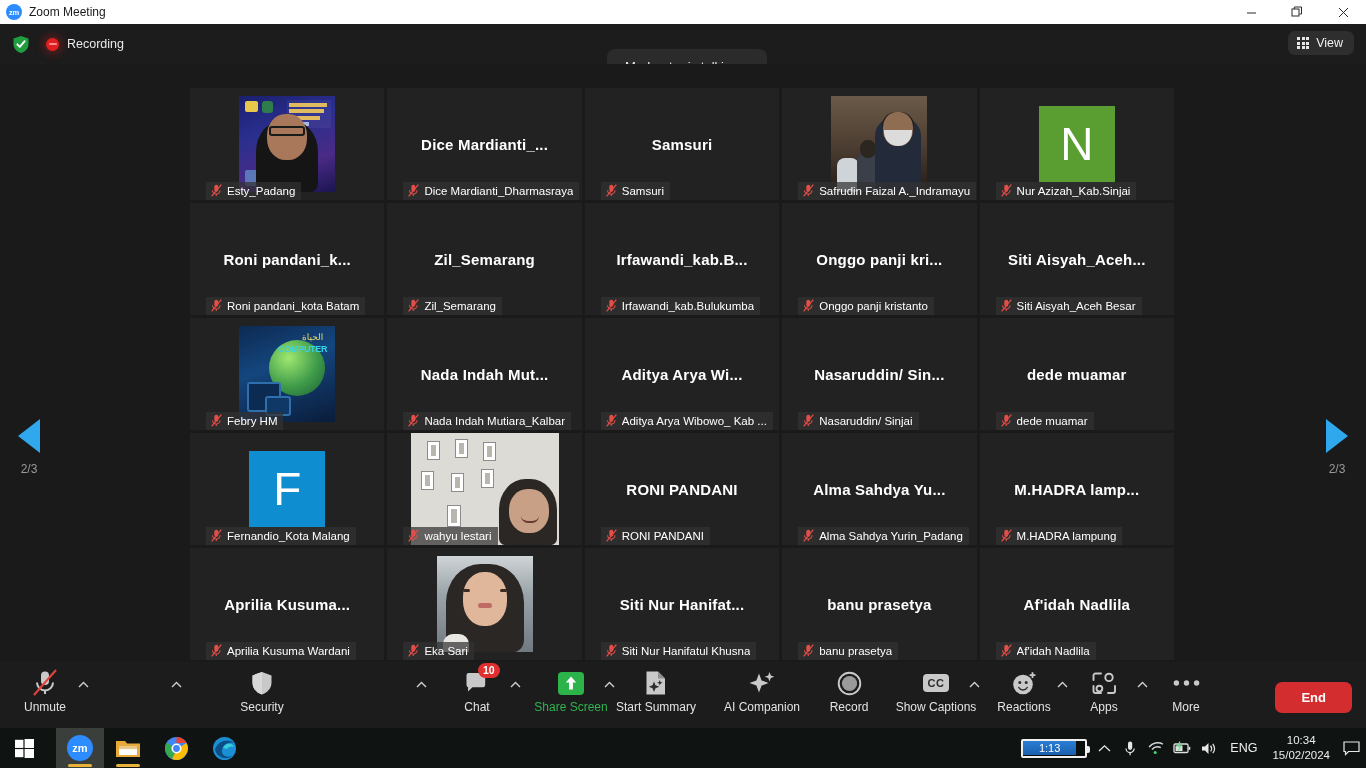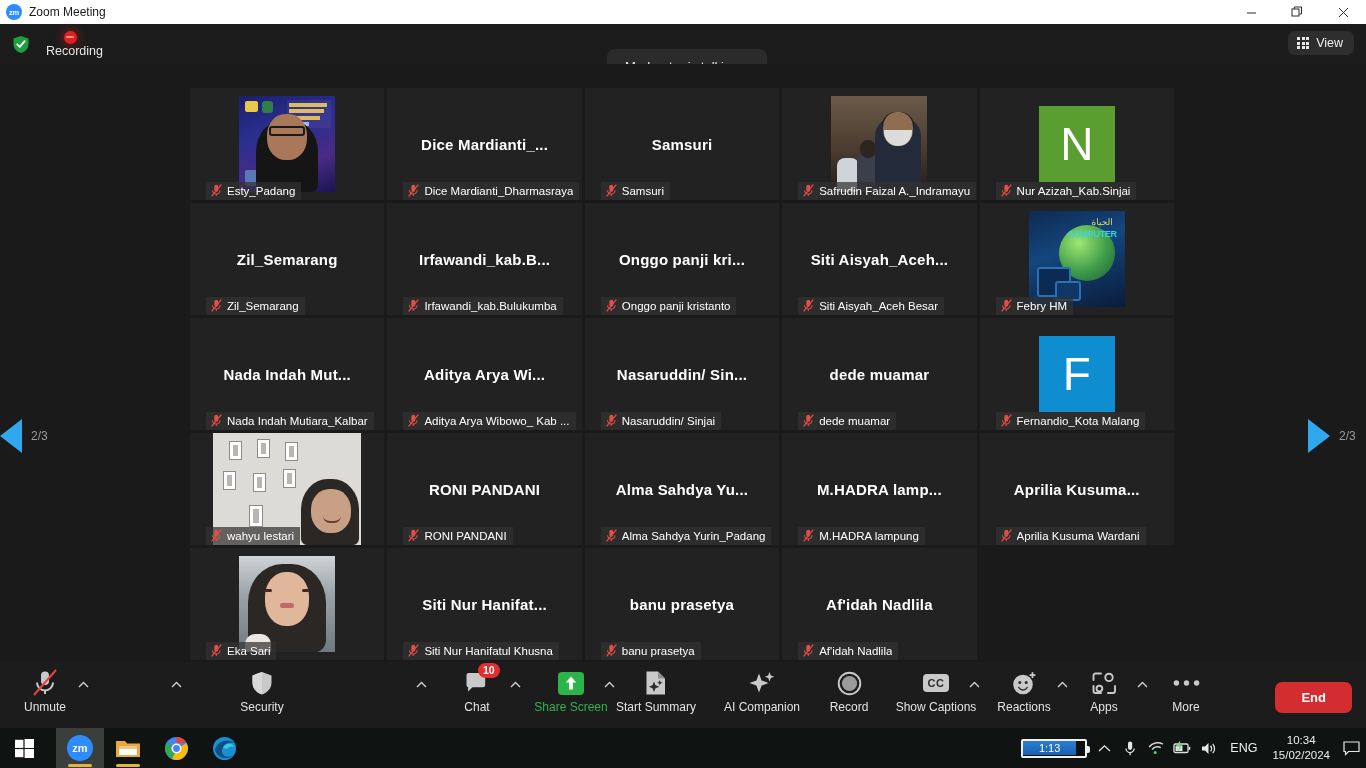--- a/index.html
+++ b/index.html
@@ -35,21 +35,21 @@
   
   .topbar {
     height: 40px; background: #1c1c1c;
     display: flex; align-items: center;
     position: relative;
   }
   .shield-badge {
     width: 18px; height: 19px; margin-left: 12px;
     position: relative; display:flex; align-items:center; justify-content:center;
   }
-  .rec-wrap { display: flex; align-items: center; margin-left: 16px; flex-direction: column; }
+  .rec-wrap { display: flex; align-items: center; margin-left: 16px; }
   .rec-dot {
     width: 13px; height: 13px; border-radius: 50%;
     background: #e02020; margin-right: 8px;
     box-shadow: 0 0 8px 3px rgba(224,32,32,0.35);
     position: relative;
   }
   .rec-dot::after {
     content:''; position:absolute; left:2.5px; top:5.5px;
     width:8px; height:2px; background:#ff8a8a; border-radius:1px;
   }
@@ -74,21 +74,21 @@
   .grid-glyph i { background: #e8e8e8; display: block; width:3px; height:3px; }
 
   
   .stage {
     position: absolute; left: 0; top: 64px;
     width: 1366px; height: 598px;
     background: #1a1a1a;
   }
   .nav-arrow {
     position: absolute; top: 355px; width: 58px;
-    display: flex; flex-direction: row; align-items: center; gap: 9px;
+    display: flex; flex-direction: column; align-items: center; gap: 9px;
   }
   .nav-arrow.left { left: 0; }
   .nav-arrow.right { right: 0; }
   .tri {
     width: 0; height: 0;
     border-top: 17px solid transparent;
     border-bottom: 17px solid transparent;
   }
   .tri.l { border-right: 22px solid #2fa8ee; }
   .tri.r { border-left: 22px solid #2fa8ee; }
@@ -421,20 +421,32 @@
       <svg class="mic-off" viewBox="0 0 11 13">
   <rect x="3.3" y="0.7" width="4" height="7" rx="2" fill="#e0504a"></rect>
   <path d="M1.6 6.3 a3.7 3.7 0 0 0 7.4 0" fill="none" stroke="#e0504a" stroke-width="1.1"></path>
   <line x1="5.3" y1="10" x2="5.3" y2="12" stroke="#e0504a" stroke-width="1.1"></line>
   <line x1="0.6" y1="12.4" x2="10.3" y2="0.6" stroke="#e84a42" stroke-width="1.3"></line>
 </svg>
       <span class="nm">Nur Azizah_Kab.Sinjai</span>
     </div>
       </div>
       <div class="tile">
+        <div class="tile-bigname">Roni  pandani_k...</div>
+        <div class="namebar">
+      <svg class="mic-off" viewBox="0 0 11 13">
+  <rect x="3.3" y="0.7" width="4" height="7" rx="2" fill="#e0504a"></rect>
+  <path d="M1.6 6.3 a3.7 3.7 0 0 0 7.4 0" fill="none" stroke="#e0504a" stroke-width="1.1"></path>
+  <line x1="5.3" y1="10" x2="5.3" y2="12" stroke="#e0504a" stroke-width="1.1"></line>
+  <line x1="0.6" y1="12.4" x2="10.3" y2="0.6" stroke="#e84a42" stroke-width="1.3"></line>
+</svg>
+      <span class="nm">Roni pandani_kota Batam</span>
+    </div>
+      </div>
+      <div class="tile">
         <div class="tile-bigname">Zil_Semarang</div>
         <div class="namebar">
       <svg class="mic-off" viewBox="0 0 11 13">
   <rect x="3.3" y="0.7" width="4" height="7" rx="2" fill="#e0504a"></rect>
   <path d="M1.6 6.3 a3.7 3.7 0 0 0 7.4 0" fill="none" stroke="#e0504a" stroke-width="1.1"></path>
   <line x1="5.3" y1="10" x2="5.3" y2="12" stroke="#e0504a" stroke-width="1.1"></line>
   <line x1="0.6" y1="12.4" x2="10.3" y2="0.6" stroke="#e84a42" stroke-width="1.3"></line>
 </svg>
       <span class="nm">Zil_Semarang</span>
     </div>

